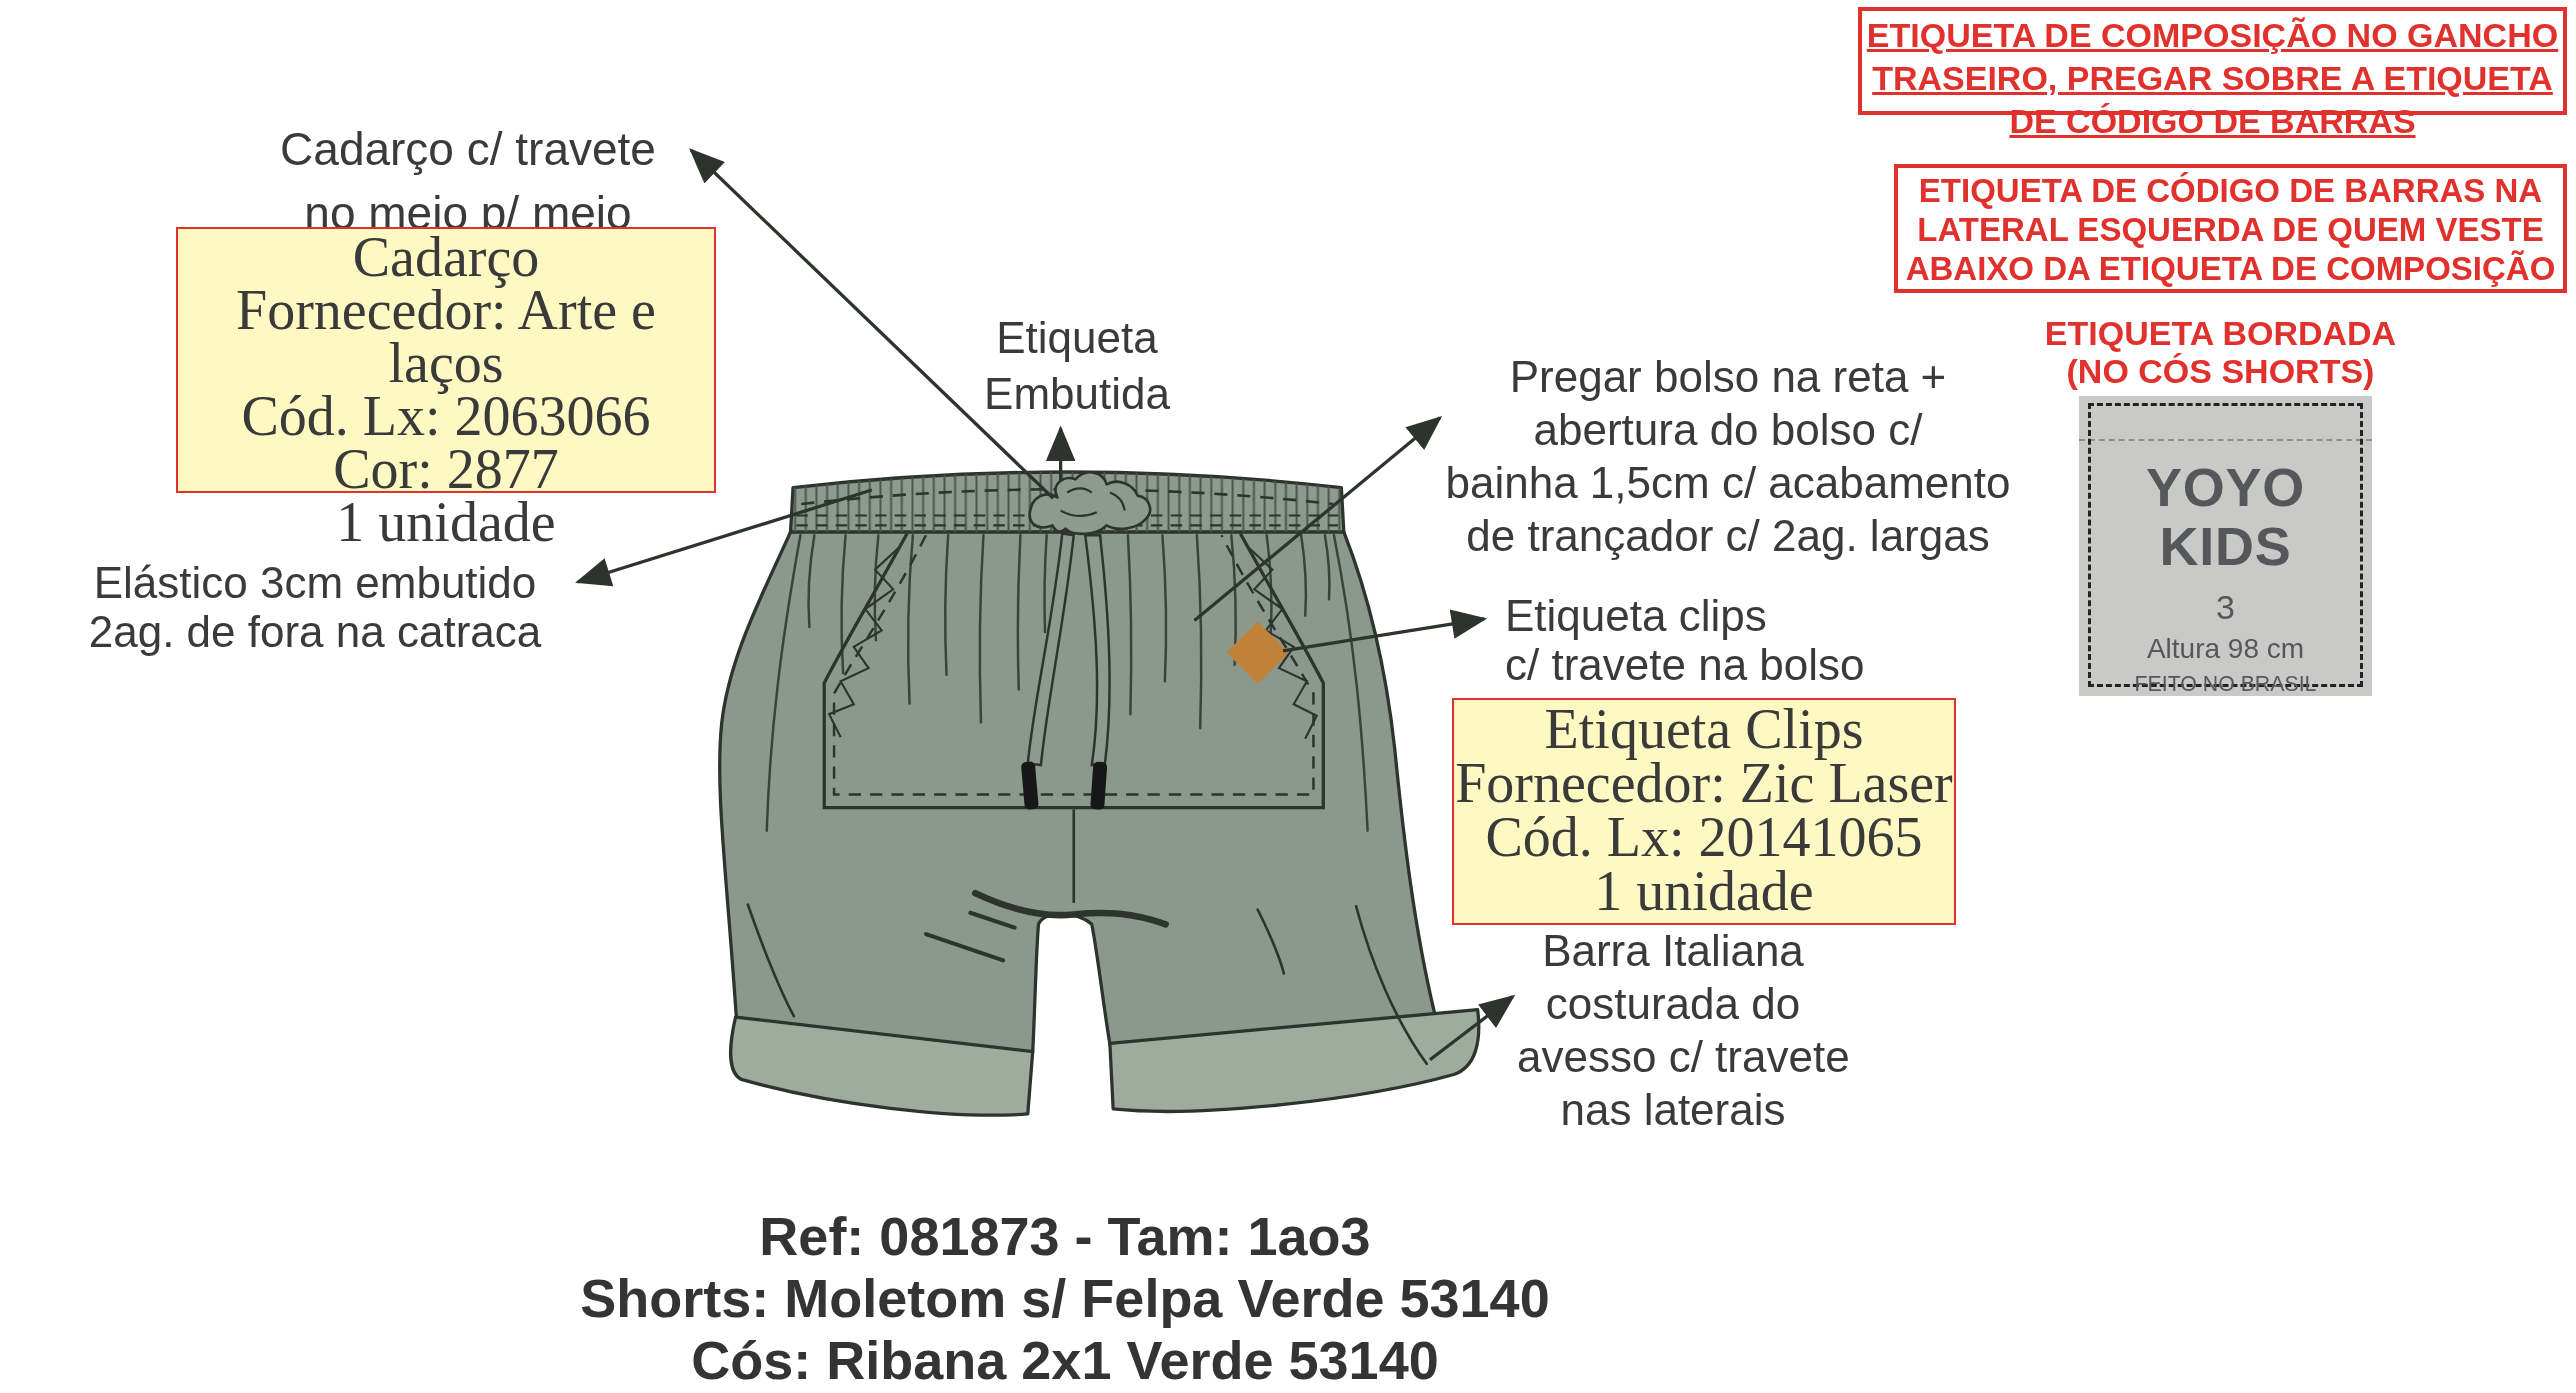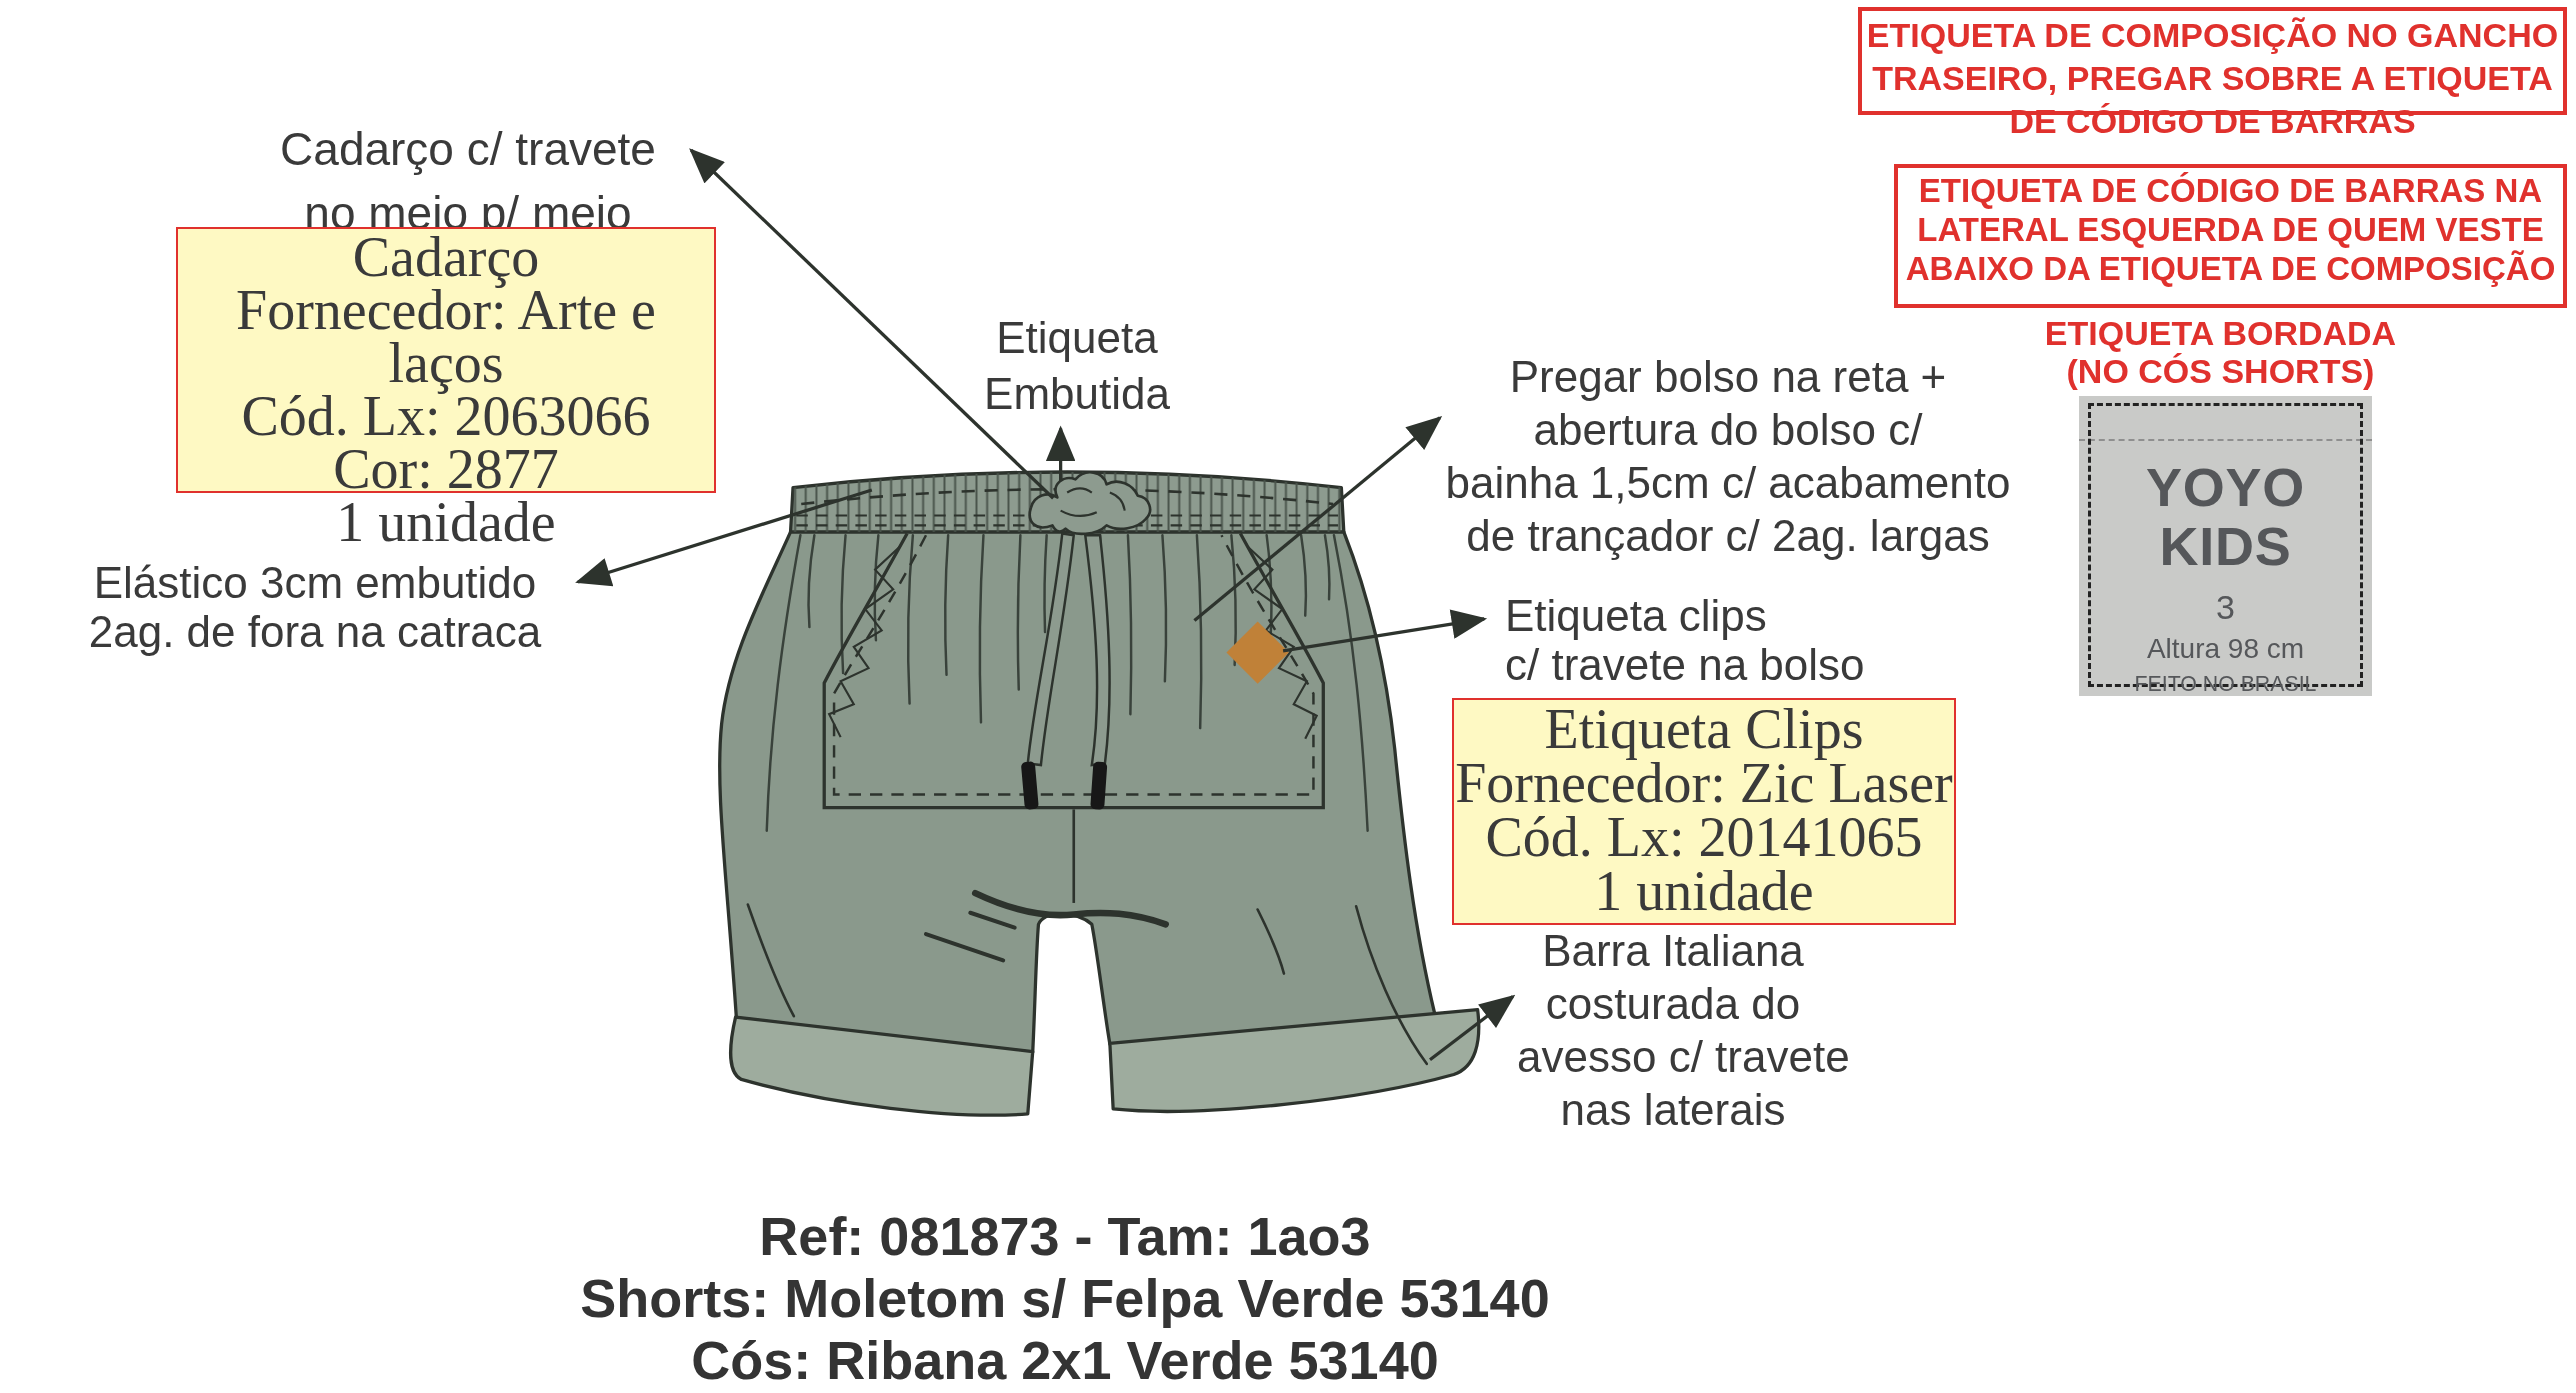--- a/index.html
+++ b/index.html
@@ -163,27 +163,27 @@
     <div>1 unidade</div>
   </div>
 
   <div class="txt callout" style="left:1517px;top:924px;width:312px;font-size:44px;line-height:53px;">
     <div>Barra Italiana</div>
     <div>costurada do</div>
     <div>avesso c/ travete</div>
     <div>nas laterais</div>
   </div>
 
-  <div class="rbox" style="left:1858px;top:6.6px;width:709px;height:108px;font-size:34px;line-height:43px;padding-top:3.3px;">
+  <div class="rbox" style="left:1858px;top:6.6px;width:709px;height:108px;font-size:34px;line-height:43px;padding-top:3.3px;text-decoration:underline;">
     <div>ETIQUETA DE COMPOSIÇÃO NO GANCHO</div>
     <div>TRASEIRO, PREGAR SOBRE A ETIQUETA</div>
     <div>DE CÓDIGO DE BARRAS</div>
   </div>
 
-  <div class="rbox" style="left:1894px;top:164px;width:673px;height:144px;font-size:33px;line-height:39px;padding-top:2.5px;">
+  <div class="rbox" style="left:1894px;top:164px;width:673px;height:129px;font-size:33px;line-height:39px;padding-top:2.5px;">
     <div>ETIQUETA DE CÓDIGO DE BARRAS NA</div>
     <div>LATERAL ESQUERDA DE QUEM VESTE</div>
     <div>ABAIXO DA ETIQUETA DE COMPOSIÇÃO</div>
   </div>
 
   <div class="red-title" style="left:2036px;top:314px;width:369px;font-size:34px;line-height:38px;">
     <div>ETIQUETA BORDADA</div>
     <div>(NO CÓS SHORTS)</div>
   </div>
 

